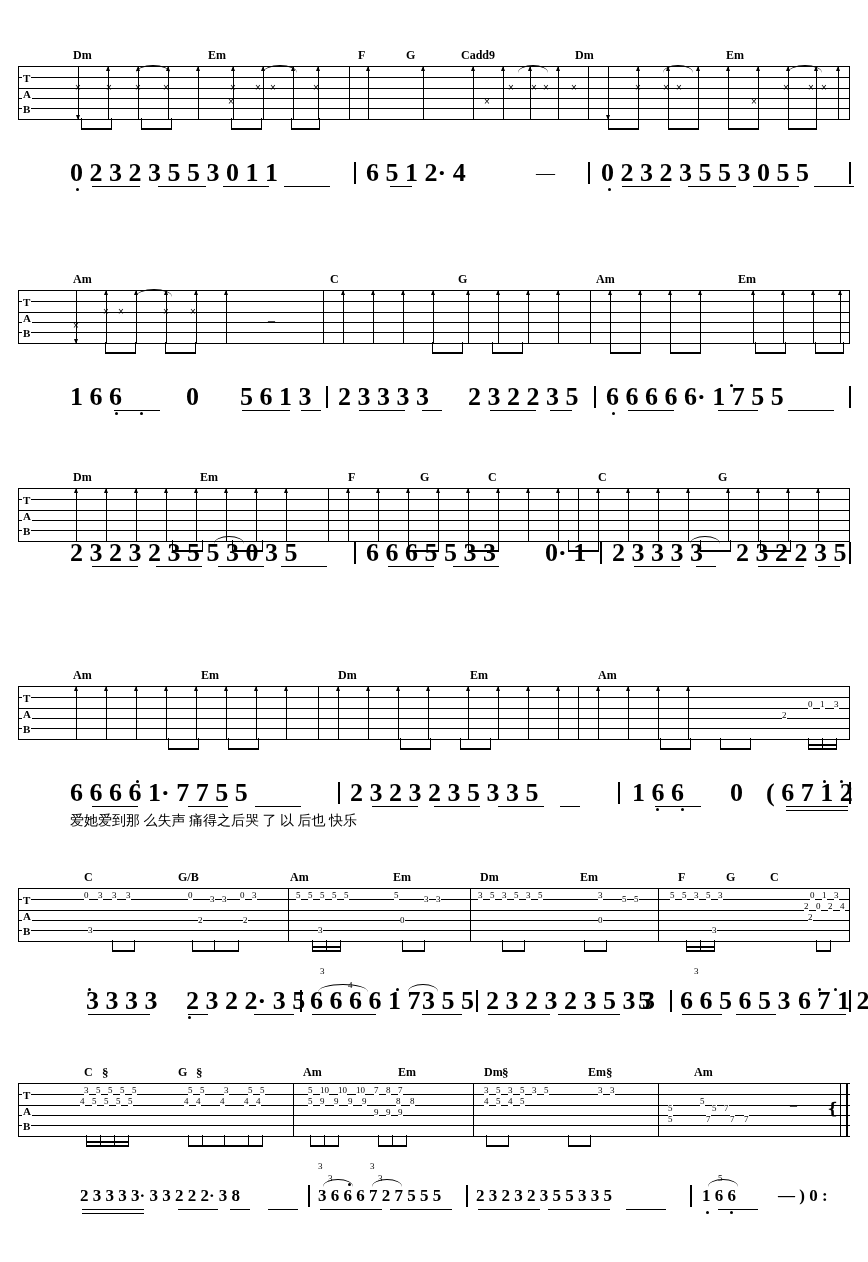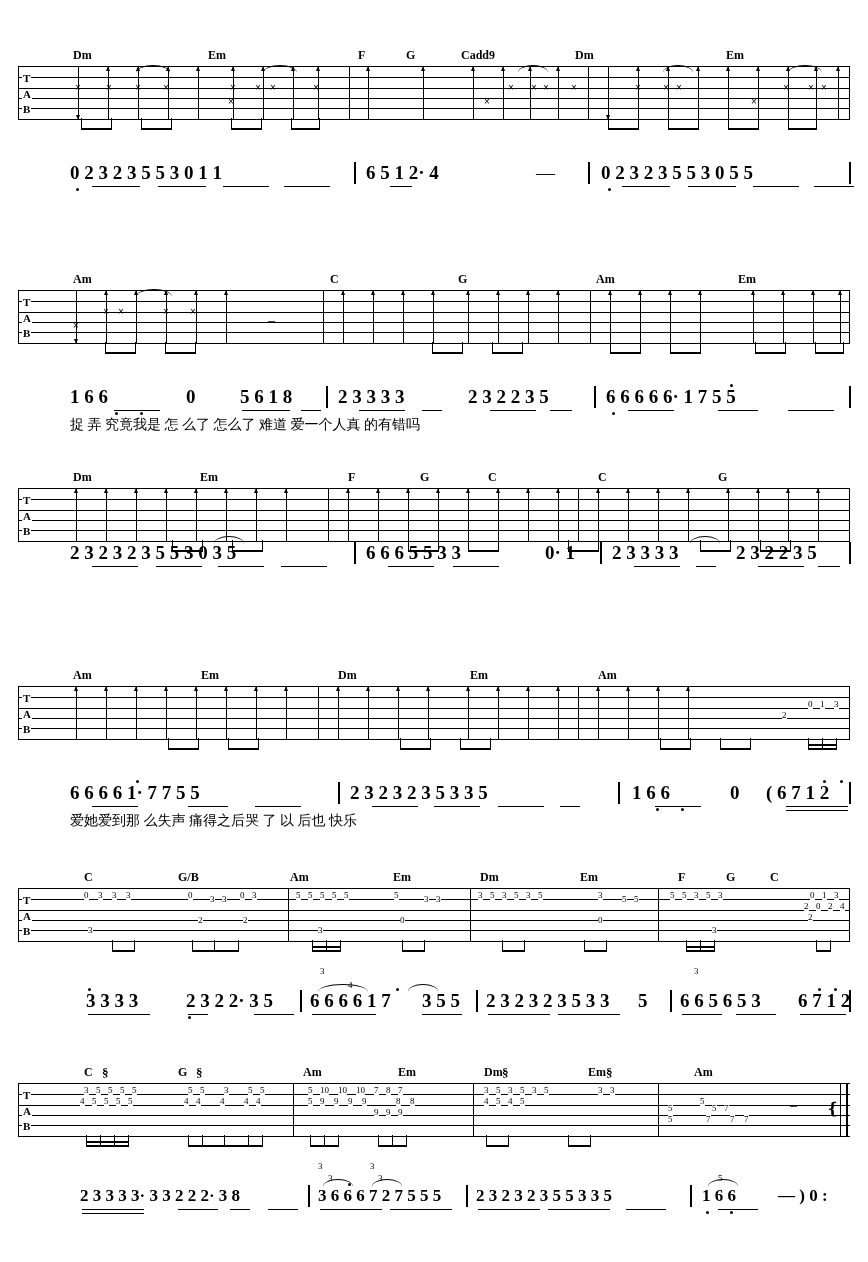--- a/index.html
+++ b/index.html
@@ -22,21 +22,21 @@
   .xmark{position:absolute;font-size:10px;line-height:10px;font-family:"Liberation Sans",sans-serif;}
   .fret{position:absolute;font-size:9px;line-height:9px;font-family:"Liberation Serif",serif;background:#fff;}
   .slur{position:absolute;border-top:1.3px solid #000;border-radius:50%/100% 100% 0 0;height:7px;}
   .beamgrp{position:absolute;height:12px;}
   .beamgrp .stem{position:absolute;top:0;width:1px;height:12px;background:#000;}
   .beamgrp .beam{position:absolute;bottom:0;height:2px;background:#000;}
   .beamgrp .beam2{position:absolute;bottom:4px;height:2px;background:#000;}
 
   
   .notesrow{position:relative;height:30px;}
-  .note{position:absolute;font-size:19px;font-family:"Liberation Serif",serif;font-weight:bold;line-height:22px;white-space:nowrap;}
+  .note{position:absolute;font-size:26px;font-family:"Liberation Serif",serif;font-weight:bold;line-height:22px;white-space:nowrap;}
   .note.sm{font-size:17px;}
   .bline{position:absolute;width:1.5px;background:#000;height:22px;}
   .lyricrow{position:relative;height:24px;}
   .ly{position:absolute;font-size:14px;font-family:"Liberation Serif",serif;white-space:nowrap;}
   .ul{position:absolute;height:1.4px;background:#000;}
   .ul2{position:absolute;height:1.4px;background:#000;}
   .dotabove{position:absolute;width:3px;height:3px;background:#000;border-radius:50%;}
   .dotbelow{position:absolute;width:3px;height:3px;background:#000;border-radius:50%;}
   .tupl{position:absolute;font-size:9px;font-family:"Liberation Serif",serif;}
   .dash{position:absolute;font-size:19px;font-family:"Liberation Serif",serif;}
@@ -261,44 +261,41 @@
         <div class="stem" style="left:32px;"></div>
       <div class="beam" style="left:2px;width:31px;"></div>
       <div class="stem" style="left:62px;"></div>
         <div class="stem" style="left:90px;"></div>
       <div class="beam" style="left:62px;width:29px;"></div>
     </div>
 
     <div class="notesrow" style="margin-top:42px;">
       <span class="note" style="left:52px;">1 6 6</span>
       <span class="note" style="left:168px;">0</span>
-      <span class="note" style="left:222px;">5 6 1 8</span>
+      <span class="note" style="left:222px;">5 6 1 3</span>
       <span class="bline" style="left:308px;top:0;"></span>
       <span class="note" style="left:320px;">2 3 3 3 3</span>
       <span class="note" style="left:450px;">2 3 2 2 3 5</span>
       <span class="bline" style="left:576px;top:0;"></span>
       <span class="note" style="left:588px;">6 6 6 6 6· 1 7 5 5</span>
       <span class="bline" style="left:831px;top:0;"></span>
       <div class="ul" style="left:96px;top:24px;width:46px;"></div>
       <div class="ul" style="left:224px;top:24px;width:48px;"></div>
       <div class="ul" style="left:283px;top:24px;width:20px;"></div>
       <div class="ul" style="left:341px;top:24px;width:46px;"></div>
       <div class="ul" style="left:404px;top:24px;width:20px;"></div>
       <div class="ul" style="left:472px;top:24px;width:46px;"></div>
       <div class="ul" style="left:532px;top:24px;width:22px;"></div>
       <div class="ul" style="left:610px;top:24px;width:46px;"></div>
       <div class="ul" style="left:700px;top:24px;width:40px;"></div>
       <div class="ul" style="left:770px;top:24px;width:46px;"></div>
       <div class="dotbelow" style="left:97px;top:26px;"></div>
       <div class="dotbelow" style="left:122px;top:26px;"></div>
       <div class="dotbelow" style="left:594px;top:26px;"></div>
       <div class="dotabove" style="left:712px;top:-2px;"></div>
-    </div>
-    <div class="lyricrow">
-      <span class="ly" style="left:52px;">捉 弄   究竟我是 怎 么了   怎么了 难道 爱一个人真 的有错吗</span>
     </div>
   </div>
 
   <div class="system" style="top:470px;">
     <div class="chordrow">
       <span class="chord" style="left:55px;">Dm</span>
       <span class="chord" style="left:182px;">Em</span>
       <span class="chord" style="left:330px;">F</span>
       <span class="chord" style="left:402px;">G</span>
       <span class="chord" style="left:470px;">C</span>

